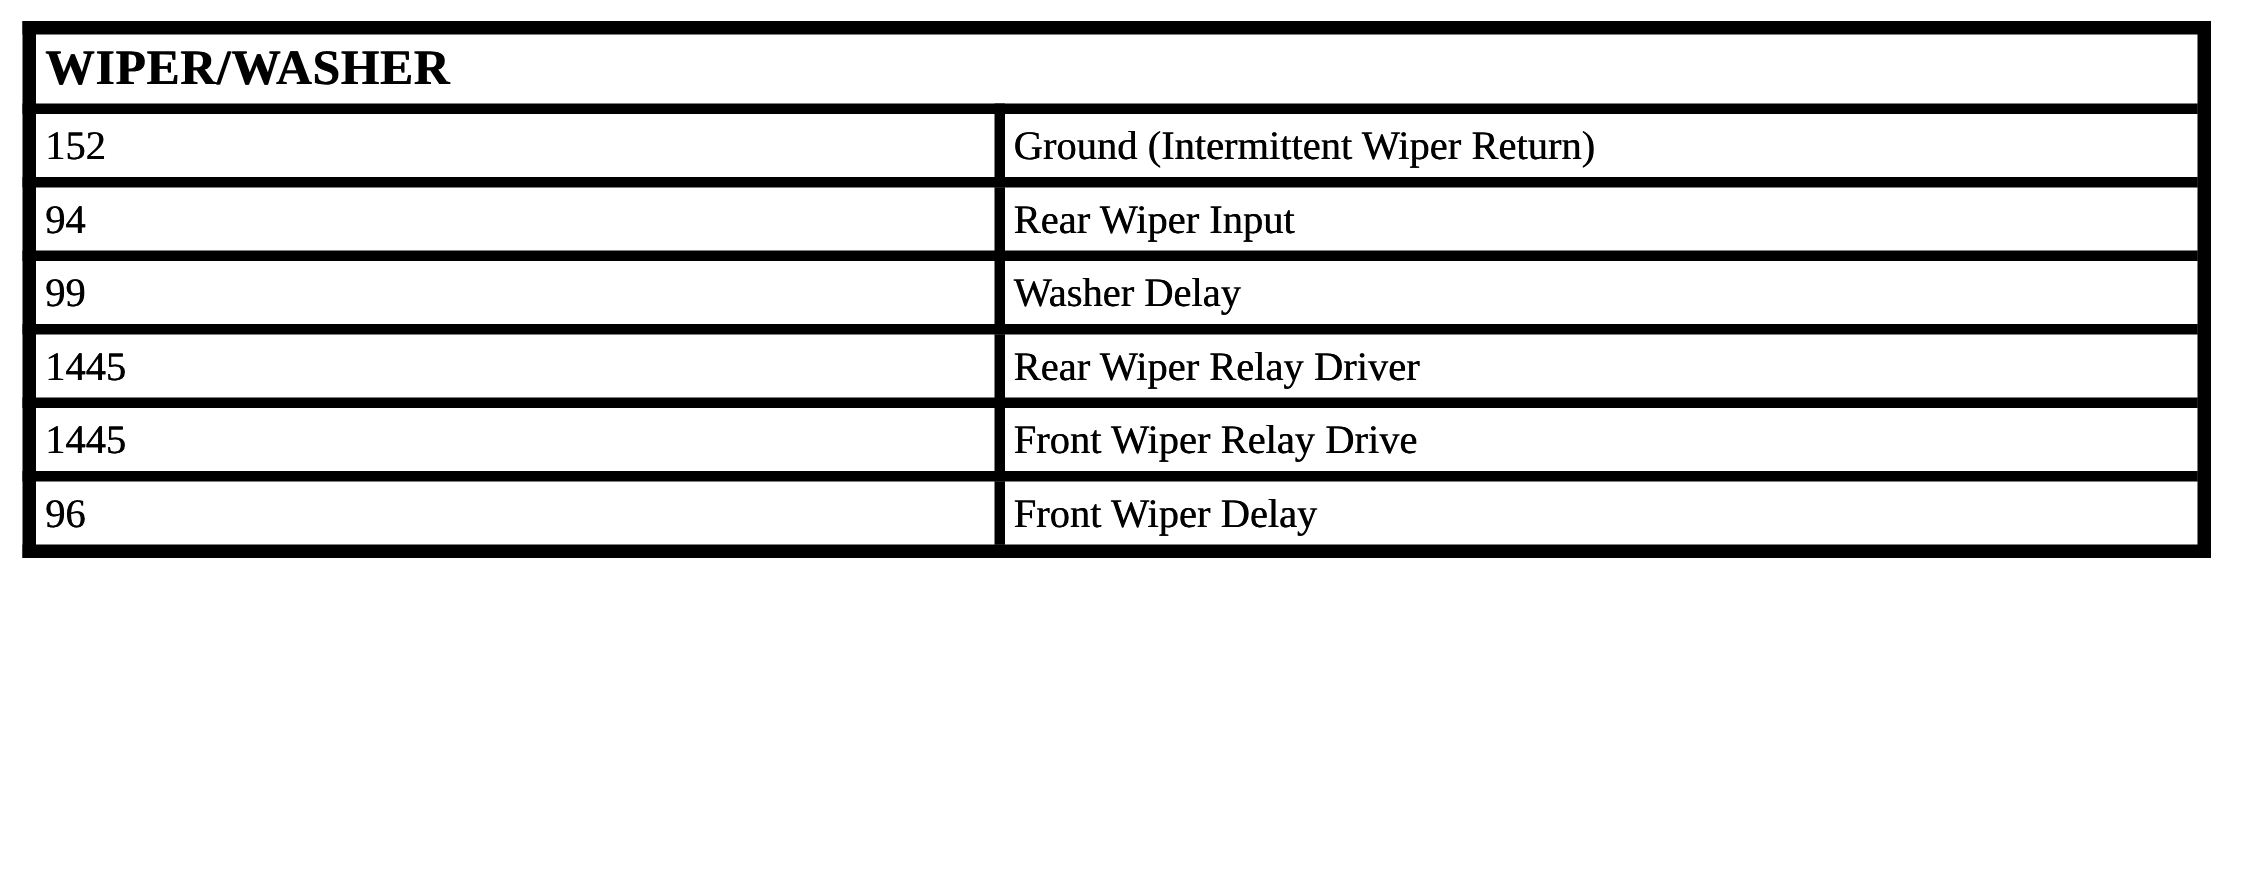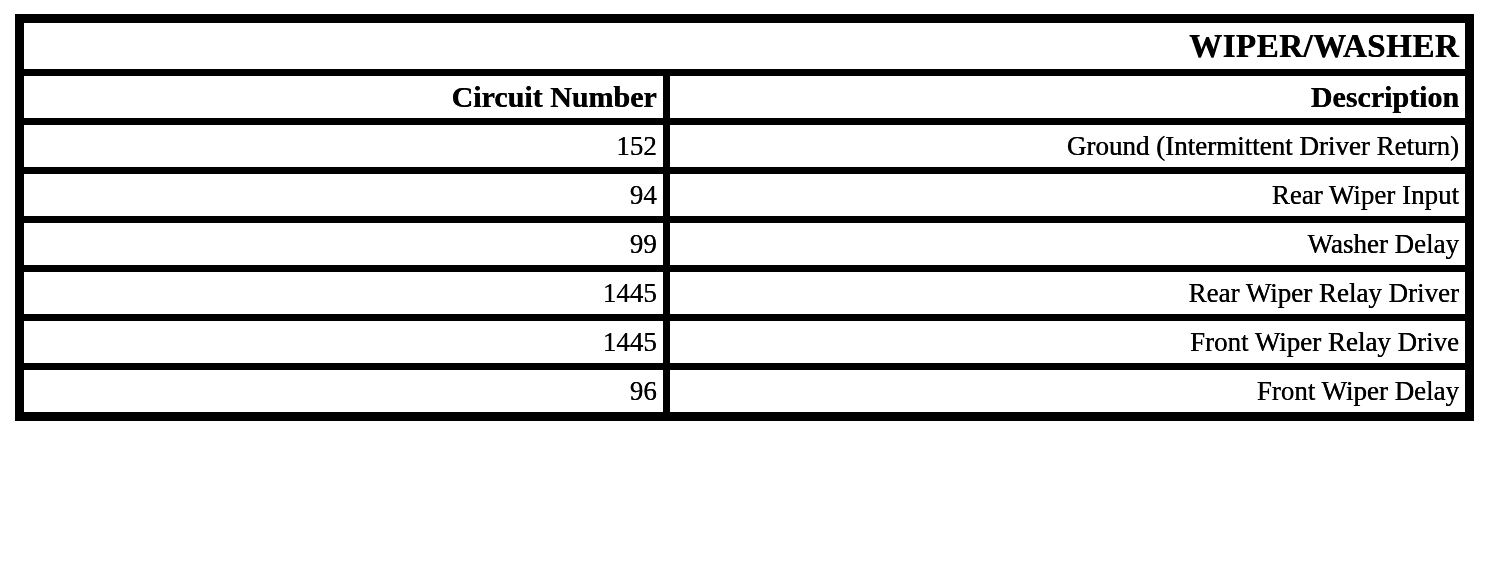--- a/index.html
+++ b/index.html
@@ -29,21 +29,21 @@
   }
   table.circuit-table,
   table.circuit-table th,
   table.circuit-table td {
     border: 7px solid #000000;
   }
   table.circuit-table {
     border-width: 9px;
   }
   th, td {
-    text-align: right;
+    text-align: left;
     vertical-align: middle;
     padding: 0 6px;
     overflow: hidden;
     white-space: nowrap;
   }
   .title-cell {
     height: 46px;
     font-size: 33px;
     font-weight: bold;
     letter-spacing: 0.5px;
@@ -71,29 +71,25 @@
 <div class="page">
   <table class="circuit-table">
     <colgroup>
       <col class="col-circuit">
       <col class="col-desc">
     </colgroup>
     <thead>
       <tr>
         <th class="title-cell" colspan="2">WIPER/WASHER</th>
       </tr>
-      <tr>
-        <th class="header-cell">Circuit Number</th>
-        <th class="header-cell">Description</th>
-      </tr>
     </thead>
     <tbody>
         <tr>
           <td class="data-cell">152</td>
-          <td class="data-cell">Ground (Intermittent Driver Return)</td>
+          <td class="data-cell">Ground (Intermittent Wiper Return)</td>
         </tr>
         <tr>
           <td class="data-cell">94</td>
           <td class="data-cell">Rear Wiper Input</td>
         </tr>
         <tr>
           <td class="data-cell">99</td>
           <td class="data-cell">Washer Delay</td>
         </tr>
         <tr>

